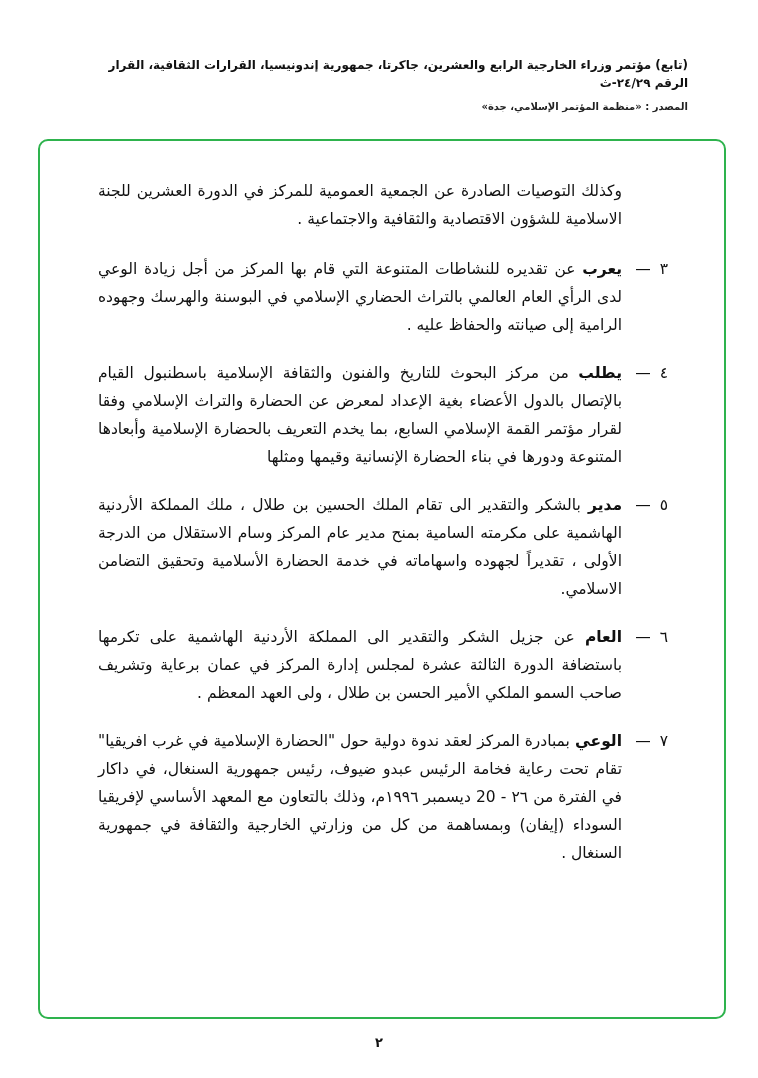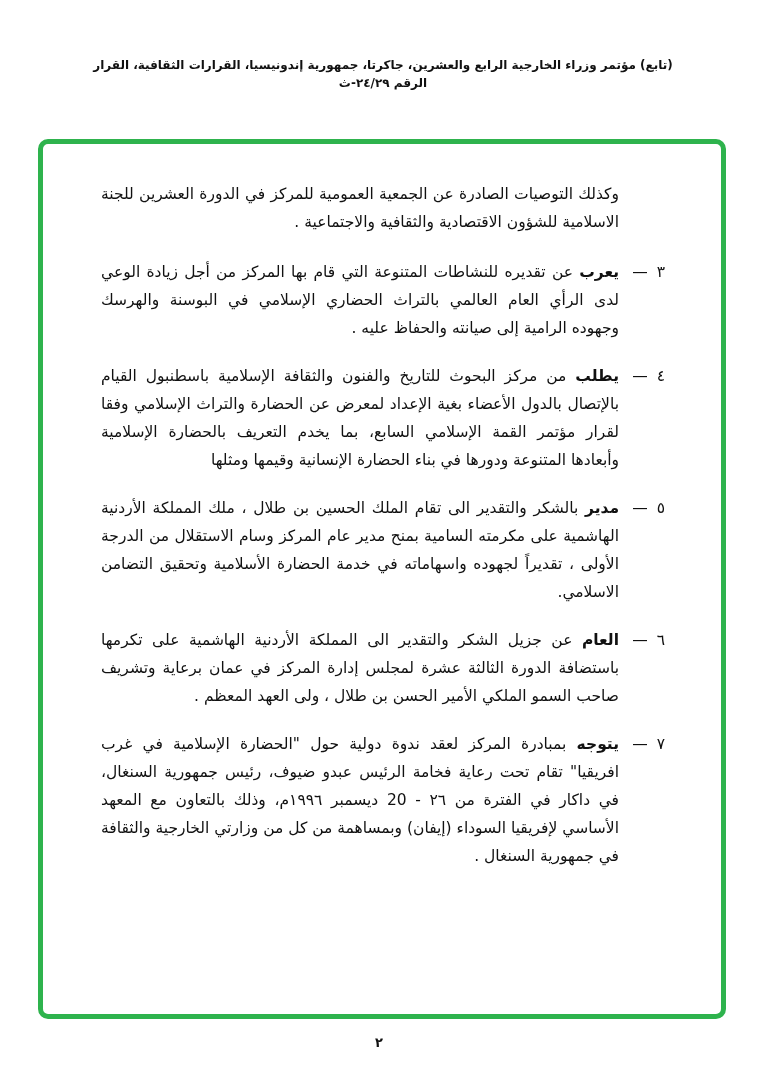--- a/index.html
+++ b/index.html
@@ -15,42 +15,42 @@
     font-family: "DejaVu Sans", sans-serif;
     color: #111;
     overflow: hidden;
   }
   .header {
     position: absolute;
     top: 56px;
     right: 70px;
     left: 78px;
     direction: rtl;
-    text-align: center;
+    text-align: right;
   }
   .header-line1 {
     font-size: 12px;
     font-weight: 700;
     line-height: 18px;
     color: #111;
   }
   .header-line2 {
     font-size: 10px;
     font-weight: 700;
     margin-top: 9px;
     color: #222;
   }
   .green-box {
     position: absolute;
     top: 139px;
     left: 38px;
     width: 688px;
     height: 880px;
     box-sizing: border-box;
-    border: 5px solid #3b82f6;
+    border: 2px solid #3b82f6;
     border-radius: 10px;
     padding: 36px 56px 24px 58px;
     direction: rtl;
     overflow: hidden;
   }
   .intro {
     margin: 0 46px 22px 0;
     font-size: 15.5px;
     line-height: 28px;
     text-align: justify;
@@ -91,20 +91,21 @@
     font-weight: 700;
   }
 </style>
 </head>
 <body>
 
 <div class="page">
 
   <div class="header">
     <div class="header-line1">(تابع) مؤتمر وزراء الخارجية الرابع والعشرين، جاكرتا، جمهورية إندونيسيا، القرارات الثقافية، القرار الرقم ٢٤/٢٩-ث</div>
+    <div class="header-line2">المصدر :  «منظمة المؤتمر الإسلامي، جدة»</div>
   </div>
 
   <div class="green-box" style="border-color: rgb(46, 179, 77);">
 
     <p class="intro">وكذلك التوصيات الصادرة عن الجمعية  العمومية للمركز في الدورة العشرين للجنة الاسلامية للشؤون الاقتصادية والثقافية والاجتماعية .</p>
 
     <div class="item">
       <div class="item-marker"><span class="num">٣</span> <span class="dash">—</span></div>
       <p class="item-text"><strong class="lead">يعرب</strong> <span>عن تقديره للنشاطات المتنوعة التي قام بها المركز من أجل زيادة الوعي لدى الرأي العام العالمي بالتراث الحضاري الإسلامي في البوسنة والهرسك وجهوده الرامية إلى صيانته والحفاظ عليه .</span></p>
     </div>
@@ -119,21 +120,21 @@
       <p class="item-text"><strong class="lead">مدير</strong> <span>بالشكر والتقدير الى تقام الملك الحسين بن طلال ، ملك المملكة الأردنية الهاشمية على مكرمته السامية بمنح مدير عام المركز وسام الاستقلال من الدرجة الأولى ، تقديراً لجهوده واسهاماته في خدمة الحضارة الأسلامية وتحقيق التضامن الاسلامي.</span></p>
     </div>
 
     <div class="item">
       <div class="item-marker"><span class="num">٦</span> <span class="dash">—</span></div>
       <p class="item-text"><strong class="lead">العام</strong> <span>عن جزيل الشكر والتقدير الى المملكة الأردنية الهاشمية على تكرمها باستضافة الدورة الثالثة عشرة لمجلس إدارة المركز في عمان برعاية وتشريف صاحب السمو الملكي الأمير الحسن بن طلال ، ولى العهد المعظم .</span></p>
     </div>
 
     <div class="item">
       <div class="item-marker"><span class="num">٧</span> <span class="dash">—</span></div>
-      <p class="item-text"><strong class="lead">يتوجه</strong> <span>بمبادرة المركز لعقد ندوة دولية حول "الحضارة الإسلامية في غرب افريقيا" تقام تحت رعاية فخامة الرئيس عبدو ضيوف، رئيس جمهورية السنغال، في داكار في الفترة من ٢٦ - 20 ديسمبر ١٩٩٦م، وذلك بالتعاون مع المعهد الأساسي لإفريقيا السوداء (إيفان) وبمساهمة من كل من وزارتي الخارجية والثقافة في جمهورية السنغال .</span></p>
+      <p class="item-text"><strong class="lead">الوعي</strong> <span>بمبادرة المركز لعقد ندوة دولية حول "الحضارة الإسلامية في غرب افريقيا" تقام تحت رعاية فخامة الرئيس عبدو ضيوف، رئيس جمهورية السنغال، في داكار في الفترة من ٢٦ - 20 ديسمبر ١٩٩٦م، وذلك بالتعاون مع المعهد الأساسي لإفريقيا السوداء (إيفان) وبمساهمة من كل من وزارتي الخارجية والثقافة في جمهورية السنغال .</span></p>
     </div>
 
   </div>
 
   <div class="footer">
     <span>٢</span>
   </div>
 
 </div>
 

